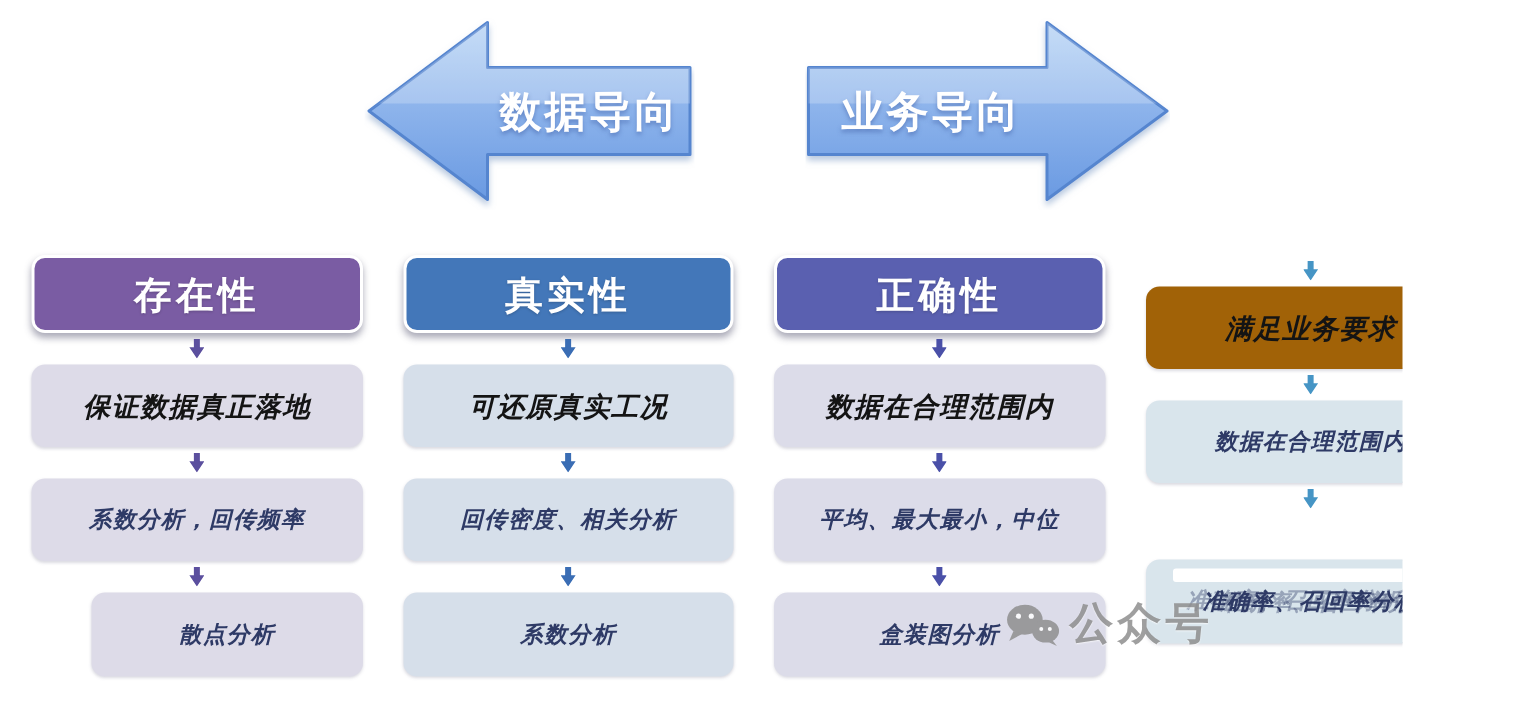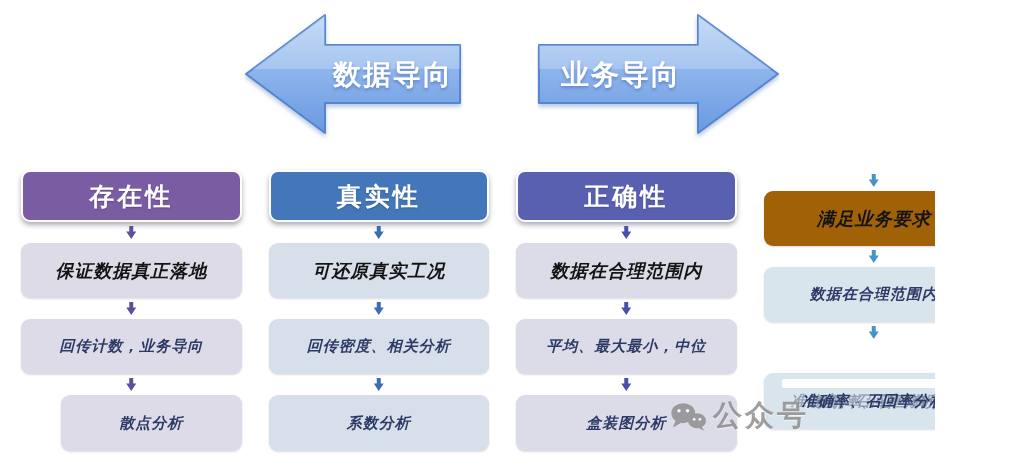--- a/index.html
+++ b/index.html
@@ -107,21 +107,21 @@
 
     <div class="col">
       <div class="col-header" style="background-color: rgb(122, 92, 163);">存在性</div>
       <div class="connector-wrap">
         <div class="connector" style="background-color: rgb(91, 79, 158);"></div>
       </div>
       <div class="row-box row-main" style="background-color: rgb(221, 219, 232);">保证数据真正落地</div>
       <div class="connector-wrap">
         <div class="connector" style="background-color: rgb(91, 79, 158);"></div>
       </div>
-      <div class="row-box row-sub" style="background-color: rgb(221, 219, 232);">回传计数，业务导向</div>
+      <div class="row-box row-sub" style="background-color: rgb(221, 219, 232);">系数分析，回传频率</div>
       <div class="connector-wrap">
         <div class="connector" style="background-color: rgb(91, 79, 158);"></div>
       </div>
       <div class="row-box row-sub last" style="background-color: rgb(221, 219, 232); margin-left: 40px;">散点分析</div>
     </div>
 
     <div class="col">
       <div class="col-header" style="background-color: rgb(67, 119, 185);">真实性</div>
       <div class="connector-wrap">
         <div class="connector" style="background-color: rgb(58, 109, 180);"></div>

